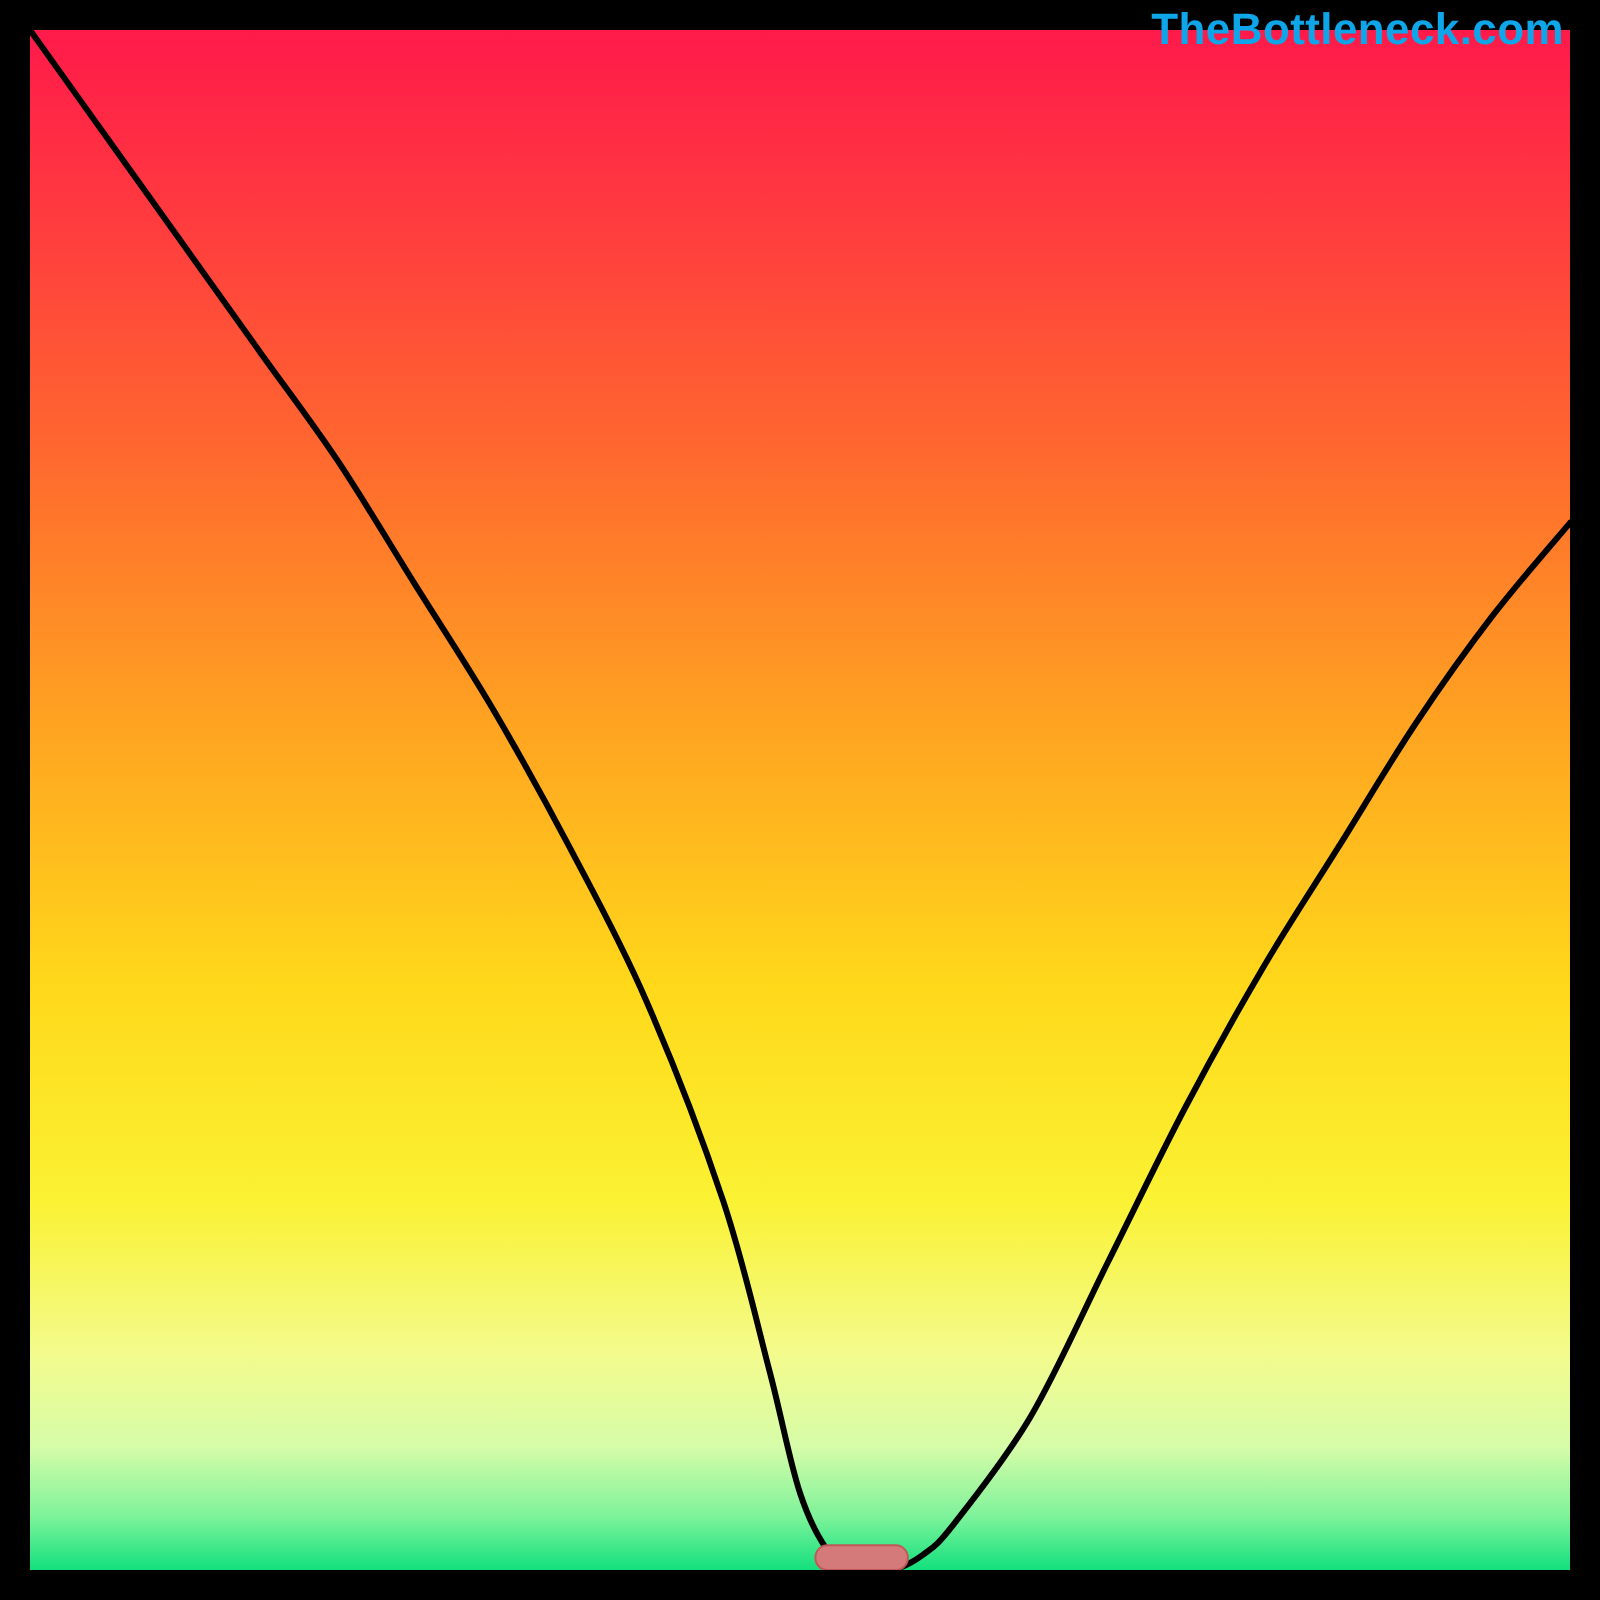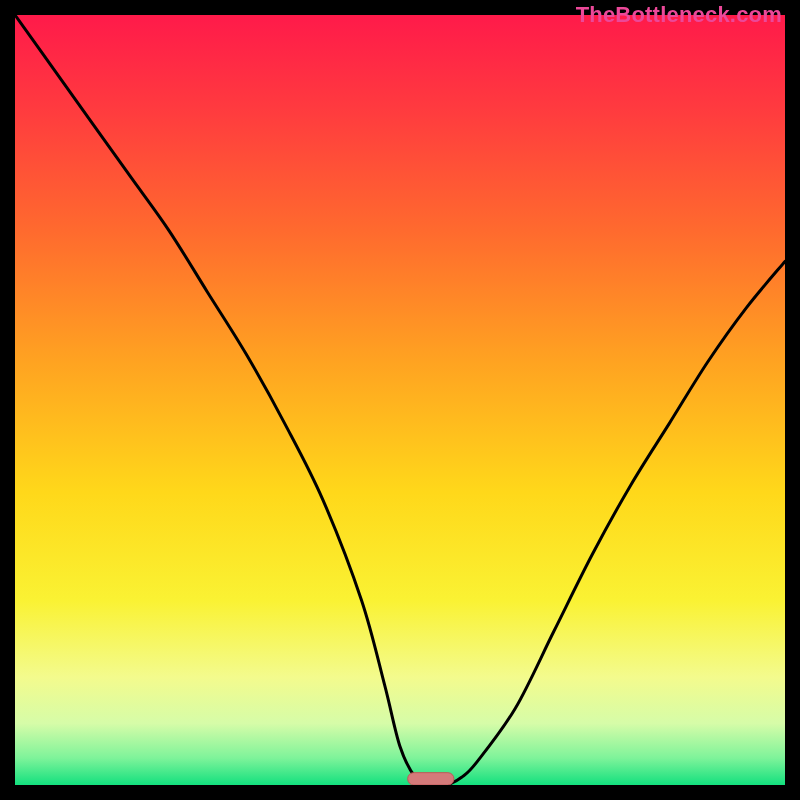--- a/index.html
+++ b/index.html
@@ -25,21 +25,21 @@
     top: 0;
     width: 770px;
     height: 770px;
   }
   .watermark {
     position: absolute;
     top: 2px;
     right: 18px;
     font-size: 22px;
     font-weight: 600;
-    color: #ec4899;
+    color: #0ea5e9;
     letter-spacing: 0.2px;
   }
 </style>
 </head>
 <body>
 
 <div class="frame">
   <svg class="plot-area" viewBox="0 0 770 770" preserveAspectRatio="none">
     <defs>
       <linearGradient id="bg-grad" x1="0" y1="0" x2="0" y2="1">

